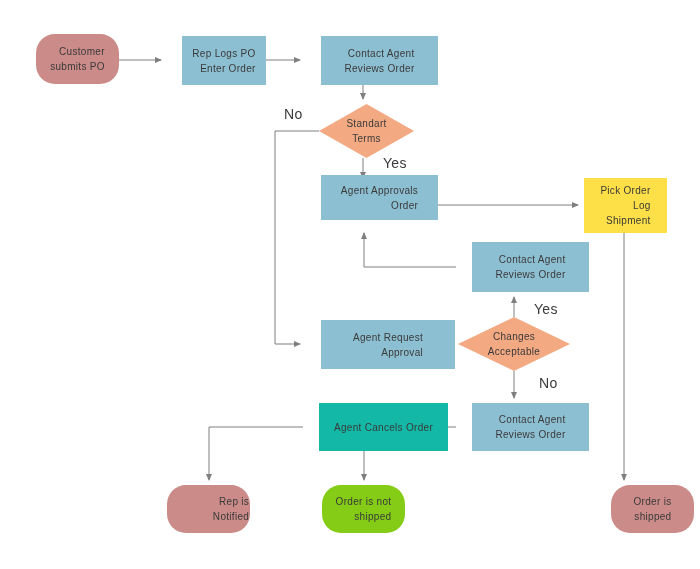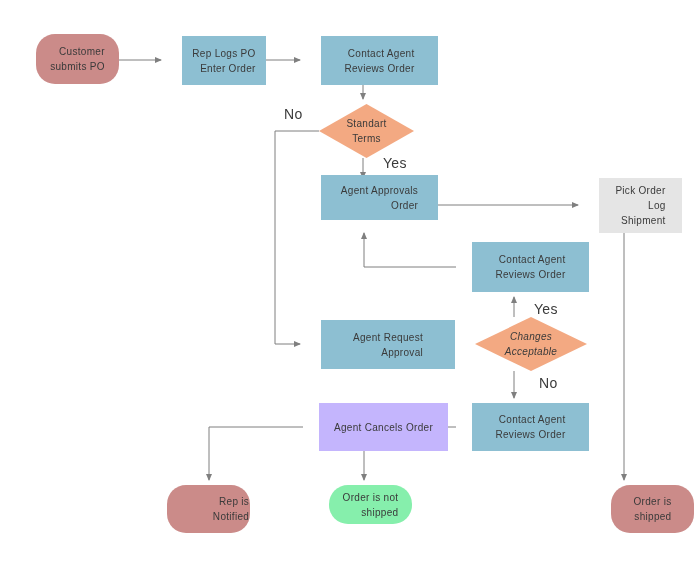--- a/index.html
+++ b/index.html
@@ -129,51 +129,51 @@
         <svg class="dshape" viewBox="0 0 95 54" preserveAspectRatio="none">
           <polygon points="47.5,0 95,27 47.5,54 0,27" fill="#f3a982"></polygon>
         </svg>
         <div class="label">Standart
 Terms</div>
       </div>
       <div class="node process" style="left: 305px; top: 175px; width: 117px; height: 45px; background: rgb(141, 191, 210); color: rgb(58, 58, 58);">
         <div class="label">Agent Approvals
 Order</div>
       </div>
-      <div class="node process" style="left: 583px; top: 178px; width: 83px; height: 55px; background: #e5e5e5; color: rgb(58, 58, 58);">
+      <div class="node process" style="left: 568px; top: 178px; width: 83px; height: 55px; background: #fde047; color: rgb(58, 58, 58);">
         <div class="label">Pick Order
 Log
 Shipment</div>
       </div>
       <div class="node process" style="left: 456px; top: 242px; width: 117px; height: 50px; background: rgb(141, 191, 210); color: rgb(58, 58, 58);">
         <div class="label">Contact Agent
 Reviews Order</div>
       </div>
       <div class="node process" style="left: 305px; top: 320px; width: 134px; height: 49px; background: rgb(141, 191, 210); color: rgb(58, 58, 58);">
         <div class="label">Agent Request
 Approval</div>
       </div>
-      <div class="diamond" style="left: 475px; top: 317px; width: 112px; height: 54px; font-style: italic;">
+      <div class="diamond" style="left: 458px; top: 317px; width: 112px; height: 54px;">
         <svg class="dshape" viewBox="0 0 112 54" preserveAspectRatio="none">
           <polygon points="56,0 112,27 56,54 0,27" fill="#f3a982"></polygon>
         </svg>
         <div class="label">Changes
 Acceptable</div>
       </div>
-      <div class="node process" style="left: 303px; top: 403px; width: 129px; height: 48px; background: #c4b5fd; color: rgb(58, 58, 58);">
+      <div class="node process" style="left: 303px; top: 403px; width: 129px; height: 48px; background: #14b8a6; color: rgb(58, 58, 58);">
         <div class="label">Agent Cancels Order</div>
       </div>
       <div class="node process" style="left: 456px; top: 403px; width: 117px; height: 48px; background: rgb(141, 191, 210); color: rgb(58, 58, 58);">
         <div class="label">Contact Agent
 Reviews Order</div>
       </div>
       <div class="node terminator" style="left: 167px; top: 485px; width: 83px; height: 48px; background: rgb(203, 139, 137); color: rgb(58, 58, 58); padding-left: 45px;">
         <div class="label">Rep is Notified</div>
       </div>
-      <div class="node terminator" style="left: 329px; top: 485px; width: 83px; height: 39px; background: #86efac; color: rgb(58, 58, 58);">
+      <div class="node terminator" style="left: 322px; top: 485px; width: 83px; height: 48px; background: #84cc16; color: rgb(58, 58, 58);">
         <div class="label">Order is not
 shipped</div>
       </div>
       <div class="node terminator" style="left: 611px; top: 485px; width: 83px; height: 48px; background: rgb(203, 139, 137); color: rgb(58, 58, 58);">
         <div class="label">Order is
 shipped</div>
       </div>
     </div>
   <div id="labels-layer">
       <div class="edge-label" style="left: 284px; top: 106px; color: rgb(58, 58, 58);">No</div>

